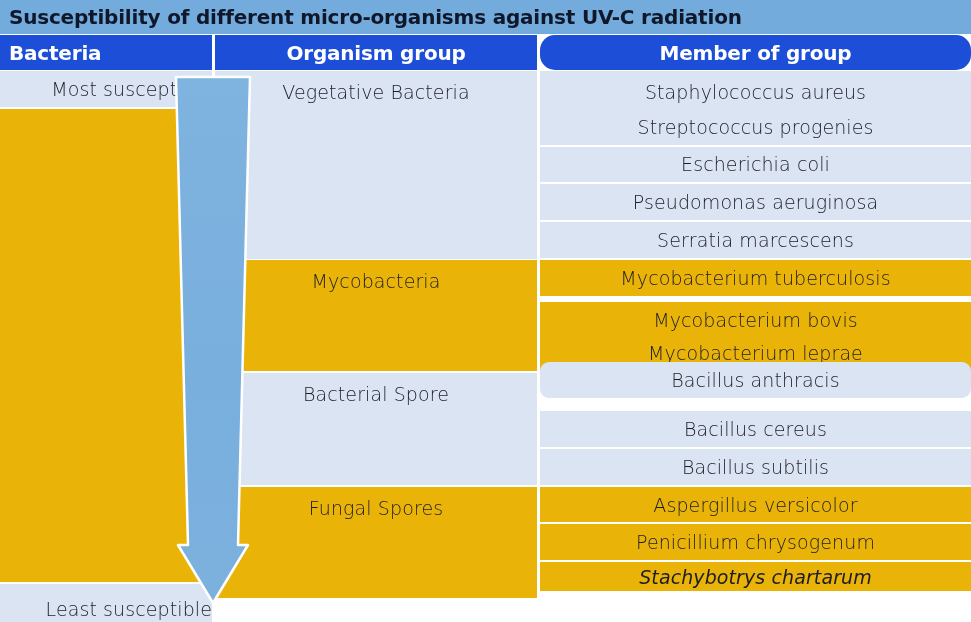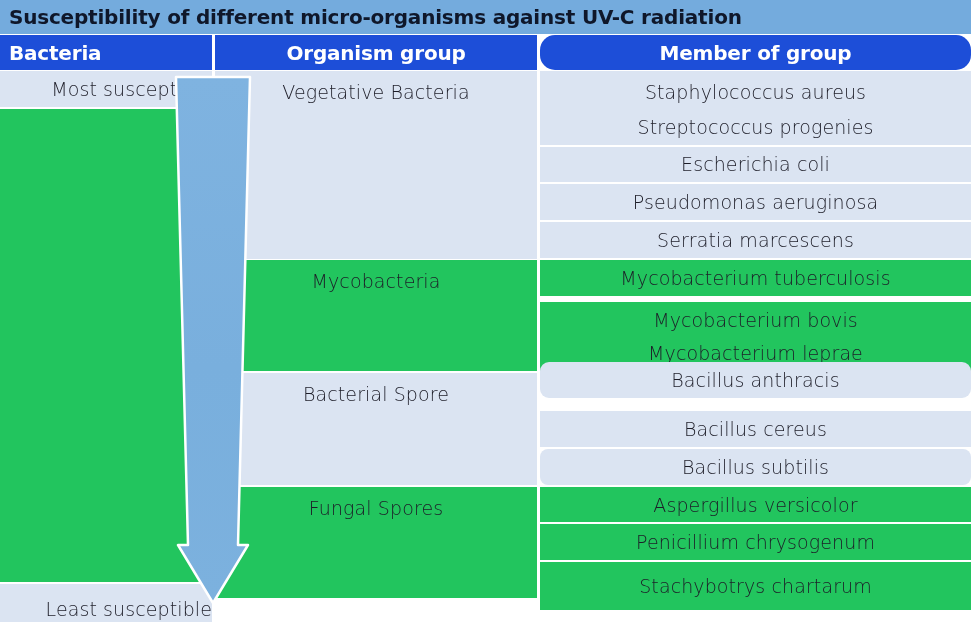--- a/index.html
+++ b/index.html
@@ -94,21 +94,21 @@
     box-sizing: border-box;
     display: flex;
     align-items: center;
     color: #1d1d28;
     font-size: 19px;
     font-family: "DejaVu Sans", sans-serif;
     font-weight: 300;
     letter-spacing: 0.1px;
   }
   .cell.tint-a { background: #dbe4f2; }
-  .cell.tint-b { background: #22c55e; }
+  .cell.tint-b { background: #eab308; }
   .cell.left   { justify-content: flex-end; padding-left: 23px; }
   .cell.center { justify-content: center; }
 
   
 
   
   .arrow-layer {
     position: absolute;
     left: 0;
     top: 0;
@@ -180,30 +180,30 @@
         </div>
         <div class="cell tint-b center" style="top: 264.54px; height: 35.7915px;">
           <span>Mycobacterium leprae</span>
         </div>
         <div class="cell tint-a center" style="top: 291px; height: 35.7915px; border-radius: 9px;">
           <span>Bacillus anthracis</span>
         </div>
         <div class="cell tint-a center" style="top: 340.123px; height: 35.7915px;">
           <span>Bacillus cereus</span>
         </div>
-        <div class="cell tint-a center" style="top: 377.915px; height: 35.7915px; border-radius: 8px;">
+        <div class="cell tint-a center" style="top: 377.915px; height: 35.7915px;">
           <span>Bacillus subtilis</span>
         </div>
         <div class="cell tint-b center" style="top: 415.706px; height: 35.7915px;">
           <span>Aspergillus versicolor</span>
         </div>
         <div class="cell tint-b center" style="top: 453.498px; height: 35.7915px;">
           <span>Penicillium chrysogenum</span>
         </div>
-        <div class="cell tint-b center" style="top: 491.289px; height: 48px;">
+        <div class="cell tint-b center" style="top: 491.289px; height: 29px; font-style: italic;">
           <span>Stachybotrys chartarum</span>
         </div>
       </div>
   </div>
 
   <div class="arrow-layer">
     <svg width="971" height="622" viewBox="0 0 971 622" xmlns="http://www.w3.org/2000/svg">
       <defs>
         <linearGradient id="arrowGrad" x1="0" y1="0" x2="0" y2="1">
           <stop offset="0%" stop-color="#7fb3e0"></stop>

